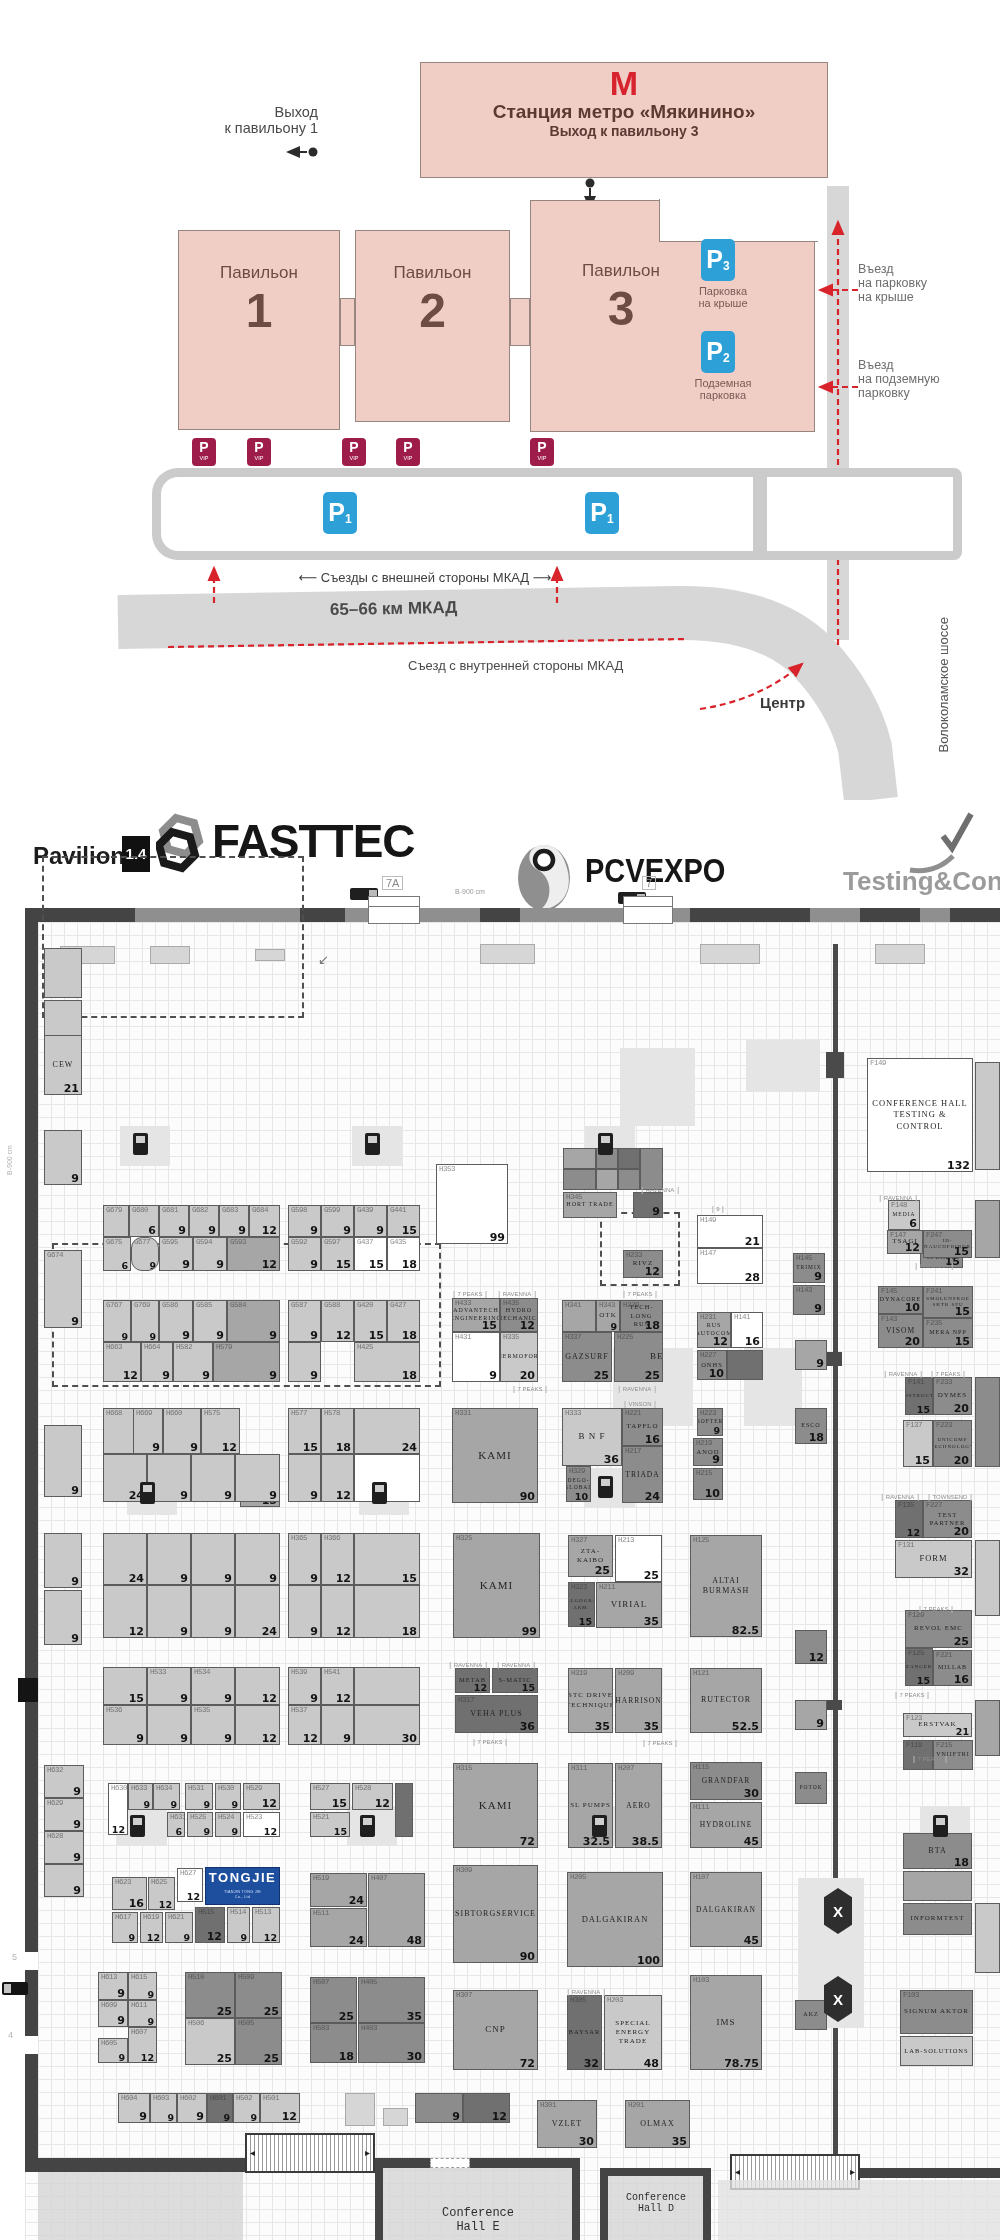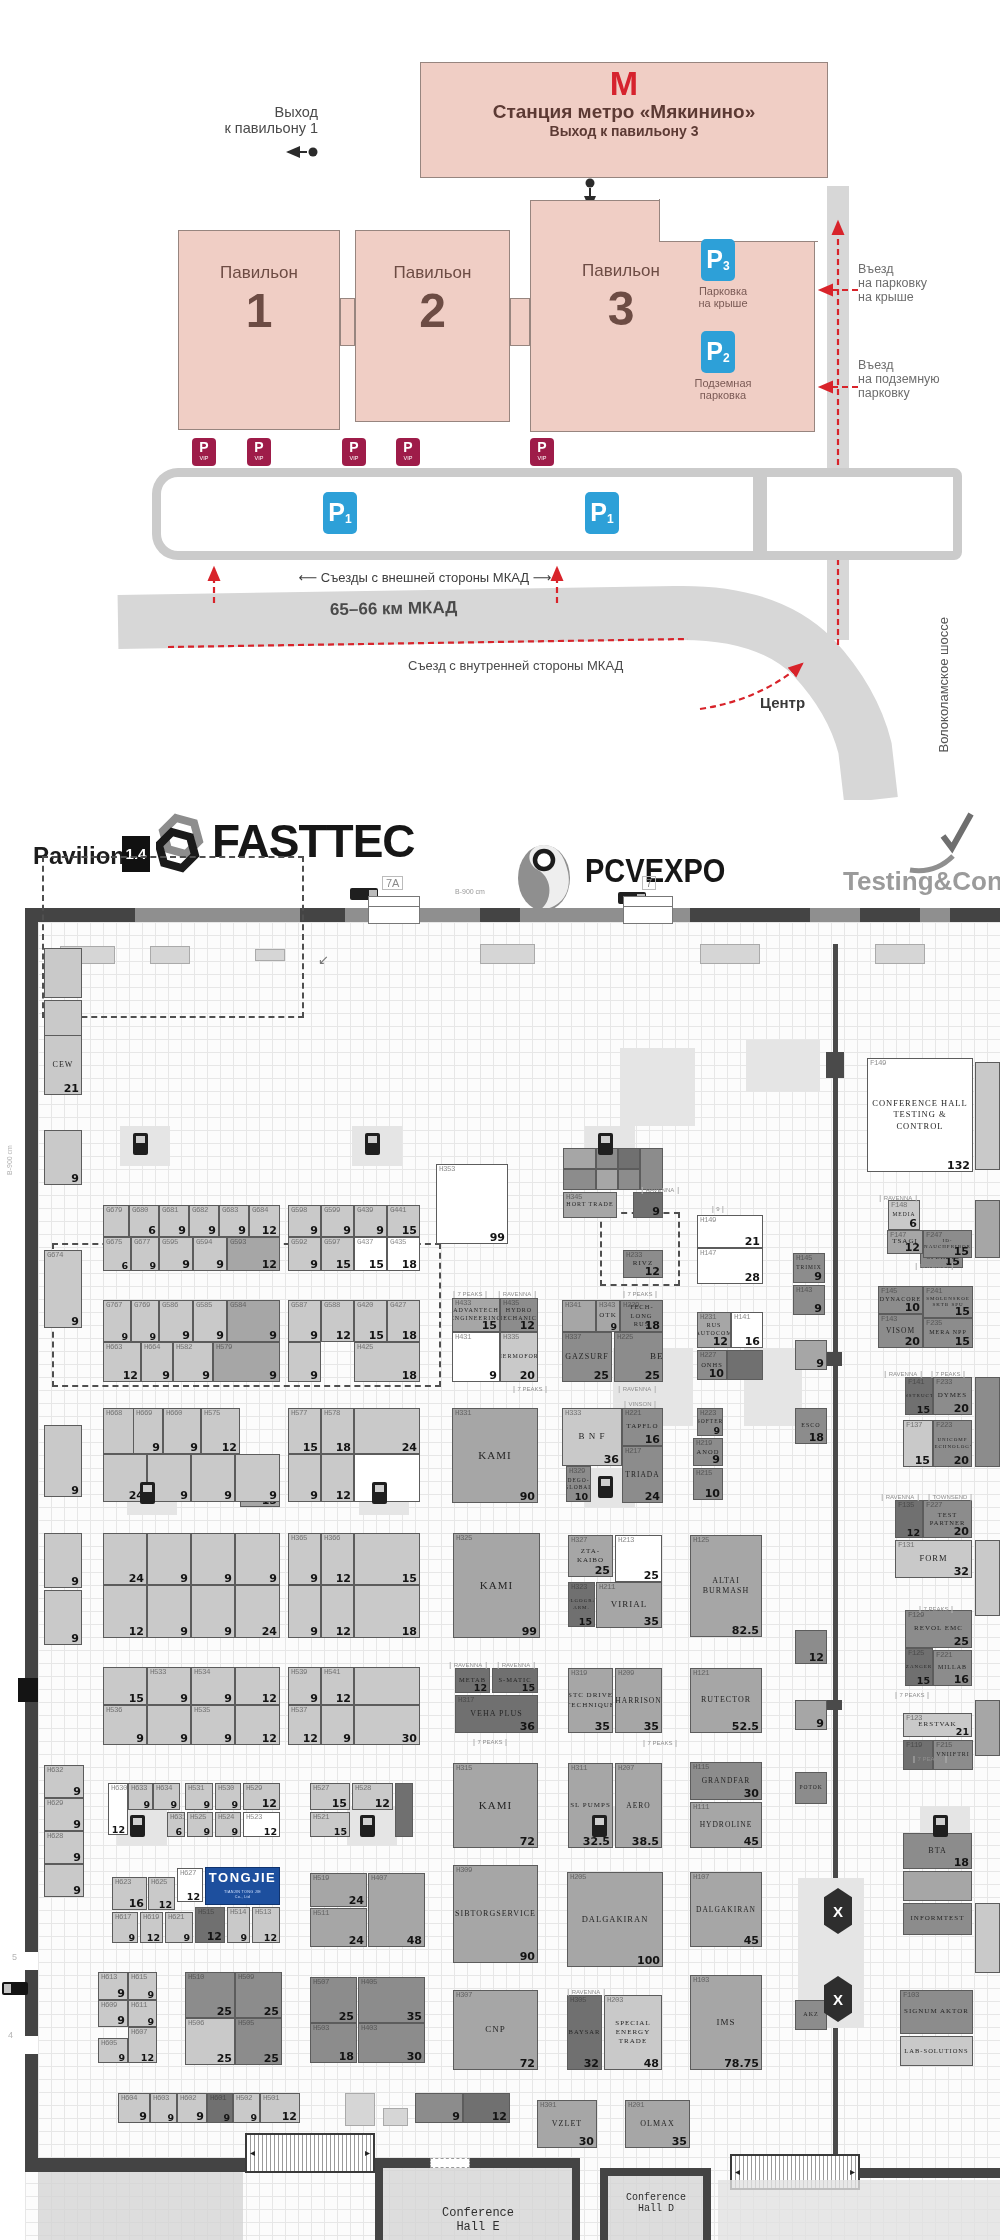--- a/index.html
+++ b/index.html
@@ -965,21 +965,21 @@
         <span class="barea">9</span>
       </div>
       <div class="booth s-l" style="left: 387px; top: 1205px; width: 33px; height: 32px;">
         <span class="bid">G441</span>
         <span class="barea">15</span>
       </div>
       <div class="booth s-l" style="left: 103px; top: 1237px; width: 28px; height: 34px;">
         <span class="bid">G675</span>
         <span class="barea" style="font-size: 9.5px;">6</span>
       </div>
-      <div class="booth s-l" style="left: 131px; top: 1237px; width: 28px; height: 34px;">
+      <div class="booth s-l" style="left: 131px; top: 1237px; width: 28px; height: 34px; border-radius: 11px;">
         <span class="bid">G677</span>
         <span class="barea" style="font-size: 9.5px;">9</span>
       </div>
       <div class="booth s-l" style="left: 159px; top: 1237px; width: 34px; height: 34px;">
         <span class="bid">G595</span>
         <span class="barea">9</span>
       </div>
       <div class="booth s-l" style="left: 193px; top: 1237px; width: 34px; height: 34px;">
         <span class="bid">G594</span>
         <span class="barea">9</span>

